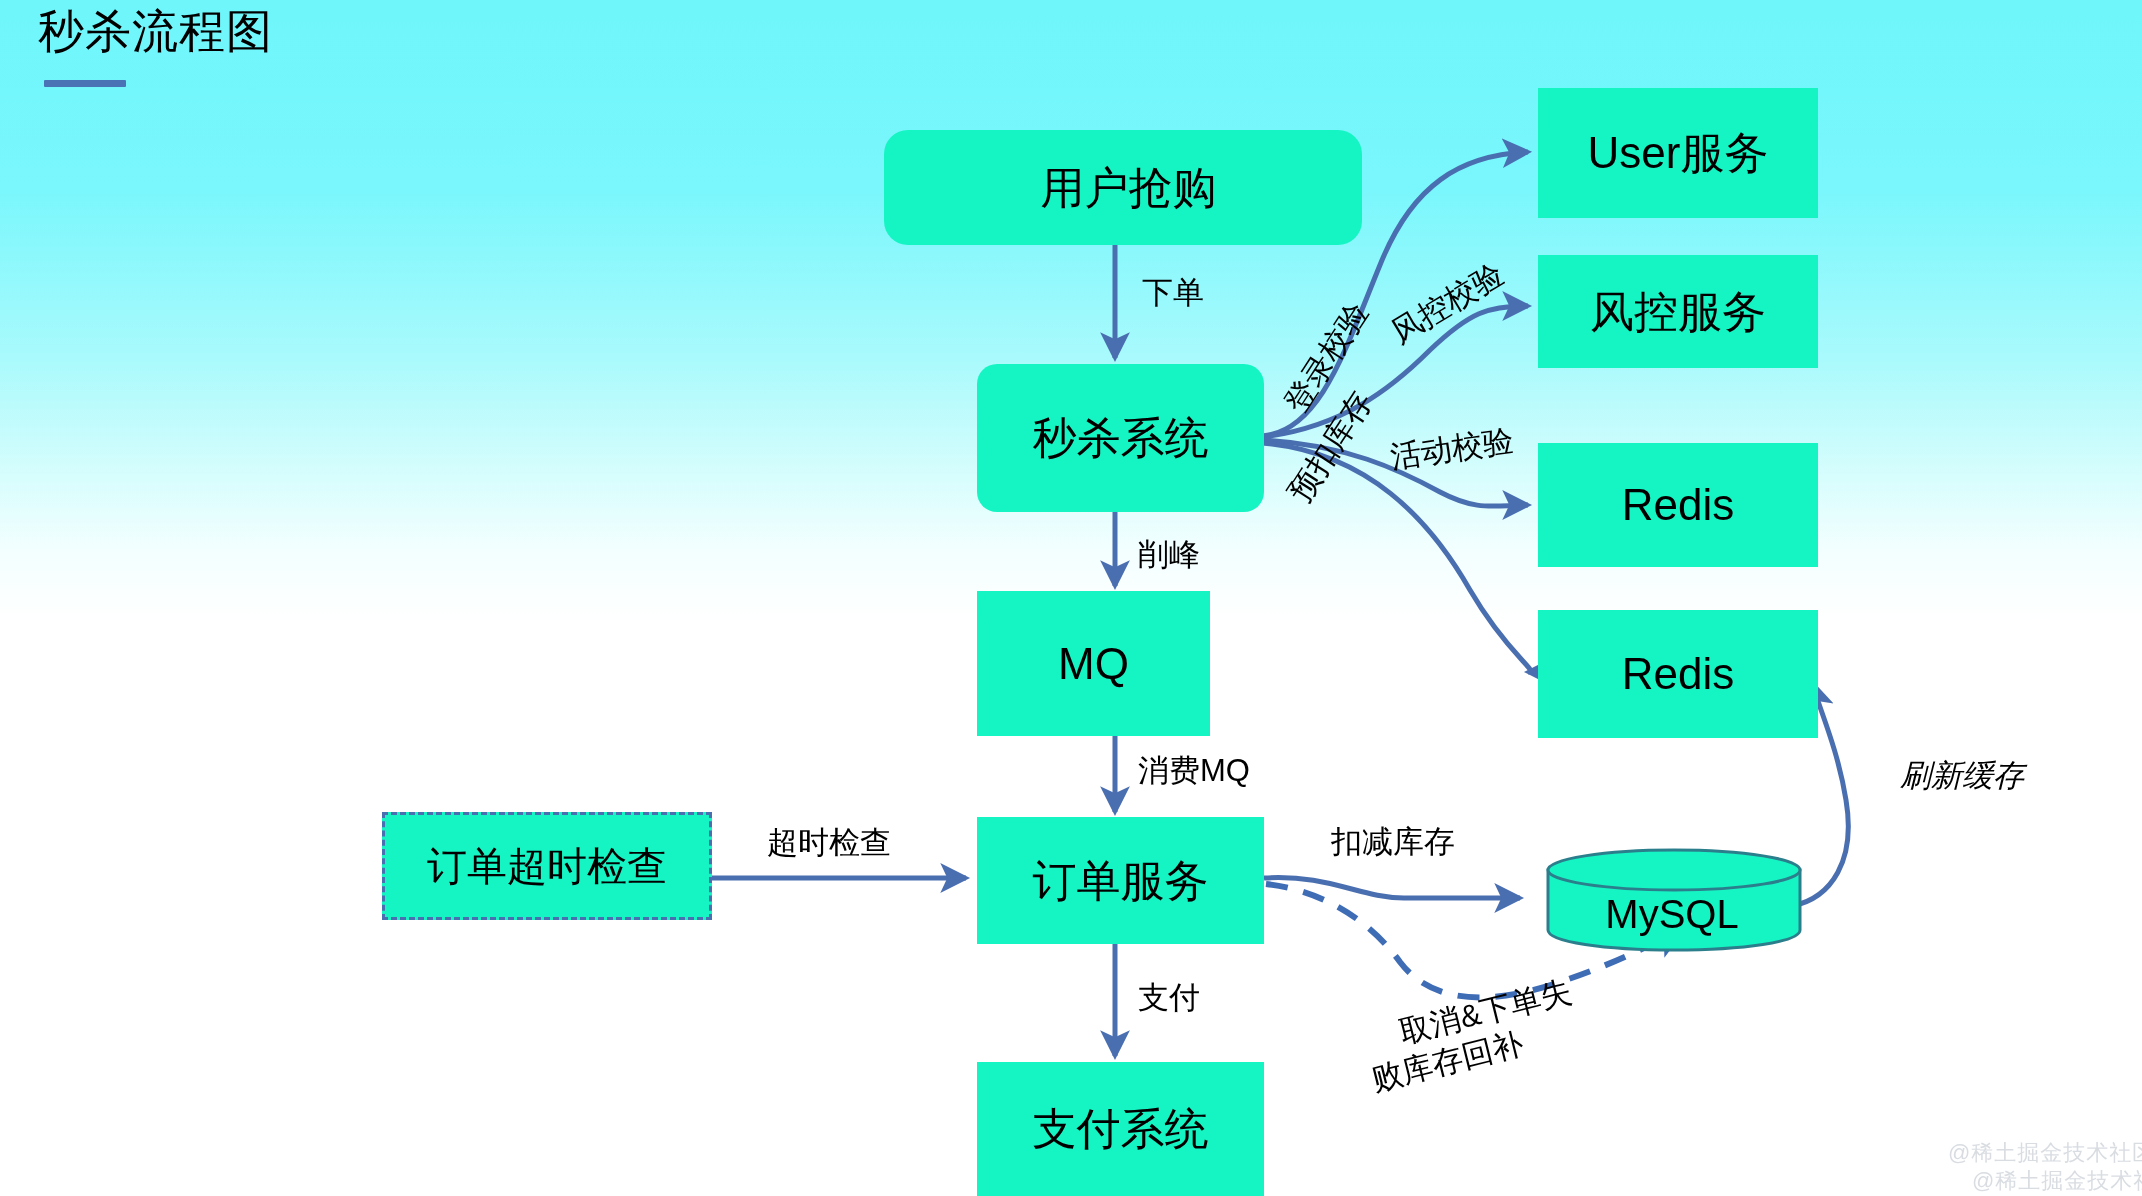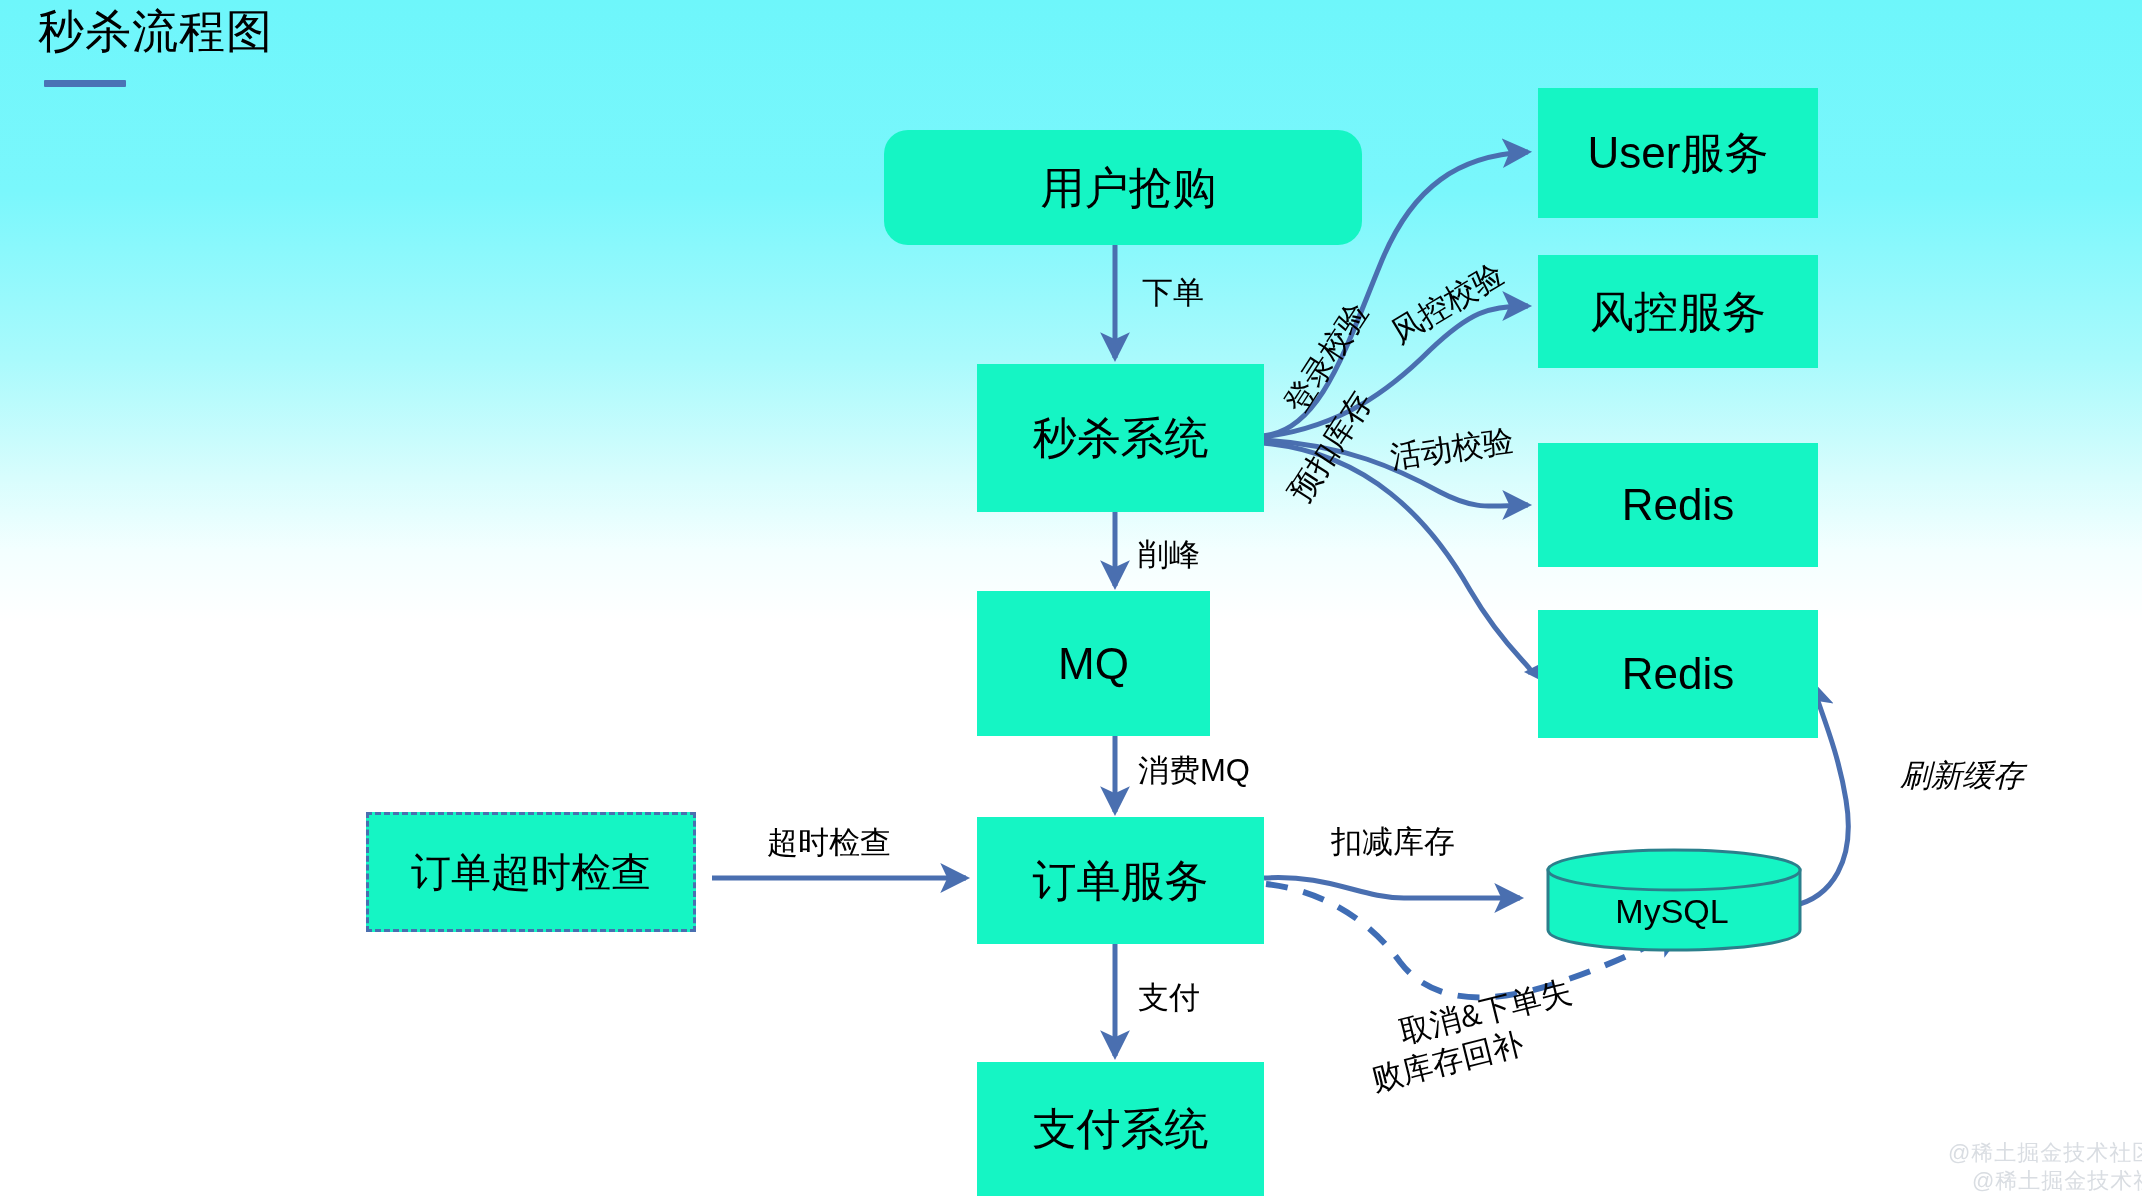--- a/index.html
+++ b/index.html
@@ -82,21 +82,21 @@
     position: absolute;
     width: 256px;
     height: 104px;
   }
   #node-mysql .cyl-svg { position: absolute; left: 0; top: 0; }
   #node-mysql .cyl-text {
     position: absolute;
     left: 0; right: 4px;
     top: 44px;
     text-align: center;
-    font-size: 34px;
+    font-size: 40px;
     color: #000000;
   }
 
   
   .edge-label {
     position: absolute;
     font-size: 31px;
     color: #000000;
     white-space: nowrap;
     line-height: 1.16;
@@ -162,37 +162,37 @@
 
     <g stroke="#3f6db5" fill="none" stroke-width="6" stroke-dasharray="22 16" stroke-linecap="butt">
       <path d="M 1266 884 C 1320 890 1368 918 1400 962 C 1432 1004 1490 1006 1560 982 C 1620 962 1660 940 1684 928" marker-end="url(#arrowhead-dash)"></path>
     </g>
   </svg>
 
   <div class="node rounded" id="node-user-buy" style="left:884px; top:130px; width:478px; height:115px;padding-left:11px;">
     <span class="node-label big">用户抢购</span>
   </div>
 
-  <div class="node" id="node-seckill-system" style="left:977px; top:364px; width:287px; height:148px;">
+  <div class="node" id="node-seckill-system" style="left:977px; top:364px; width:287px; height:148px;border-radius:20px;">
     <span class="node-label big">秒杀系统</span>
   </div>
 
   <div class="node" id="node-mq" style="left:977px; top:591px; width:233px; height:145px;text-align:center;">
     <span class="node-label big">MQ</span>
   </div>
 
   <div class="node" id="node-order-service" style="left:977px; top:817px; width:287px; height:127px;">
     <span class="node-label big">订单服务</span>
   </div>
 
   <div class="node" id="node-pay-system" style="left:977px; top:1062px; width:287px; height:134px;">
     <span class="node-label big">支付系统</span>
   </div>
 
-  <div class="node dashed" id="node-order-timeout-check" style="left:366px; top:812px; width:330px; height:120px;">
+  <div class="node dashed" id="node-order-timeout-check" style="left:382px; top:812px; width:330px; height:108px;">
     <span class="node-label">订单超时检查</span>
   </div>
 
   <div class="node" id="node-riskcontrol-service" style="left:1538px; top:255px; width:280px; height:113px;">
     <span class="node-label big">风控服务</span>
   </div>
 
   <div class="node" id="node-user-service" style="left:1538px; top:88px; width:280px; height:130px;">
     <span class="node-label big">User服务</span>
   </div>

